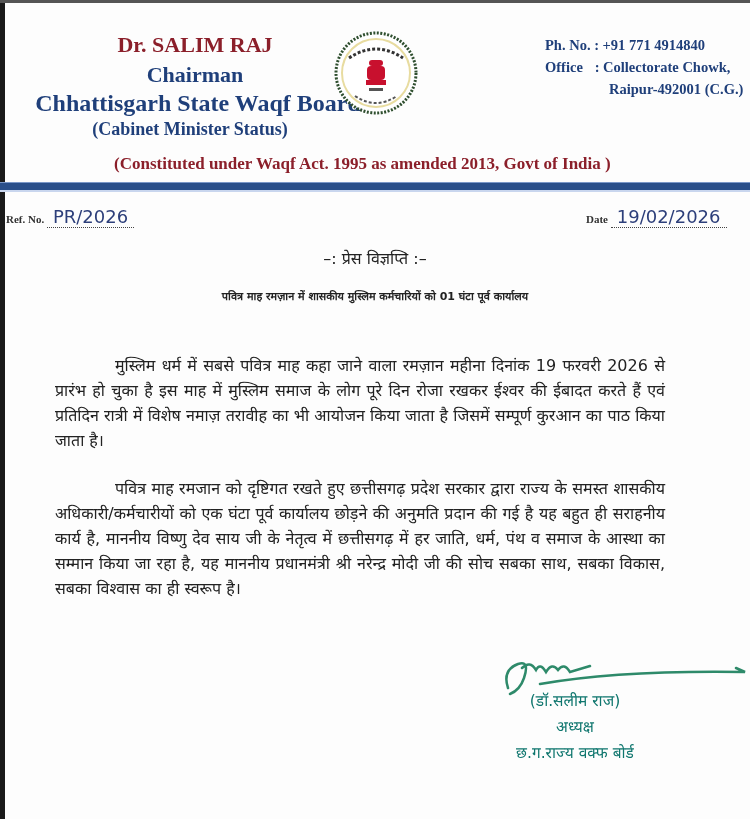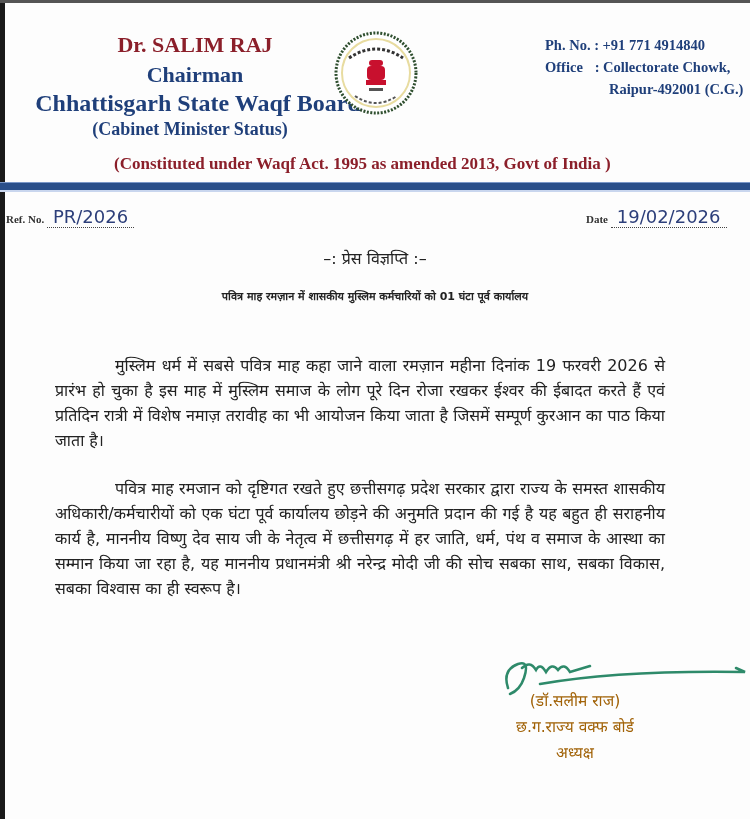--- a/index.html
+++ b/index.html
@@ -21,21 +21,21 @@
   .rule { position:absolute; left:0; top:182px; width:750px; height:7px; background:#2a4f8a; border-top:1px solid #7a97c8; border-bottom:2px solid #c9d6ee; }
   .ref { position:absolute; left:6px; top:206px; font-size:11px; font-weight:bold; color:#333; }
   .ref .hand, .date .hand { font-family:"DejaVu Sans", sans-serif; font-weight:normal; font-size:18px; color:#2d3f7a; border-bottom:1px dotted #444; padding:0 6px; }
   .date { position:absolute; left:586px; top:206px; font-size:11px; font-weight:bold; color:#333; }
   .doc { position:absolute; left:0; width:750px; font-family:"DejaVu Sans", sans-serif; color:#222; }
   .pr-title { top:234px; text-align:center; font-size:16px;margin-top:13px; }
   .headline { top:282px; text-align:center; font-size:11px; line-height:29px; font-weight:bold; }
   .para { left:55px; width:610px; font-size:16px; line-height:25px; text-align:justify; text-indent:60px; }
   .para1 { top:353px; }
   .para2 { top:476px; }
-  .sign { position:absolute; left:480px; top:650px; width:190px; text-align:center; font-family:"DejaVu Sans", sans-serif; color:#a16207; font-size:15.5px; line-height:26px; }
+  .sign { position:absolute; left:480px; top:650px; width:190px; text-align:center; font-family:"DejaVu Sans", sans-serif; color:#0f766e; font-size:15.5px; line-height:26px; }
   .signature { position:absolute; left:500px; top:650px; width:250px; height:50px; }
 </style>
 </head>
 <body>
 
 <div class="left-edge"></div>
 <div class="top-edge"></div>
 
 <div class="header">
   <div class="h-left">
@@ -90,15 +90,15 @@
 
 <div class="doc para para1">मुस्लिम धर्म में सबसे पवित्र माह कहा जाने वाला रमज़ान महीना दिनांक 19 फरवरी 2026 से प्रारंभ हो चुका है इस माह में मुस्लिम समाज के लोग पूरे दिन रोजा रखकर ईश्वर की ईबादत करते हैं एवं प्रतिदिन रात्री में विशेष नमाज़ तरावीह का भी आयोजन किया जाता है जिसमें सम्पूर्ण कुरआन का पाठ किया जाता है।</div>
 <div class="doc para para2">पवित्र माह रमजान को दृष्टिगत रखते हुए छत्तीसगढ़ प्रदेश सरकार द्वारा राज्य के समस्त शासकीय अधिकारी/कर्मचारीयों को एक घंटा पूर्व कार्यालय छोड़ने की अनुमति प्रदान की गई है यह बहुत ही सराहनीय कार्य है, माननीय विष्णु देव साय जी के नेतृत्व में छत्तीसगढ़ में हर जाति, धर्म, पंथ व समाज के आस्था का सम्मान किया जा रहा है, यह माननीय प्रधानमंत्री श्री नरेन्द्र मोदी जी की सोच सबका साथ, सबका विकास, सबका विश्वास का ही स्वरूप है।</div>
 
 <svg class="signature" viewBox="0 0 250 50">
   <path d="M8 38 Q2 20 18 14 Q30 10 24 28 Q20 40 10 44 M22 18 Q30 10 36 20 Q40 12 46 22 Q52 12 58 20 Q64 12 70 22 L90 16 M40 34 Q120 20 245 22 L236 18" fill="none" stroke="#2e8a6a" stroke-width="2.5" stroke-linecap="round"></path>
 </svg>
 
 <div class="sign">
   <div style="margin-top:38px">(डॉ.सलीम राज)</div>
+  <div>अध्यक्ष</div>
   <div>छ.ग.राज्य वक्फ बोर्ड</div>
-  <div>अध्यक्ष</div>
 </div>
 
 </body></html>

